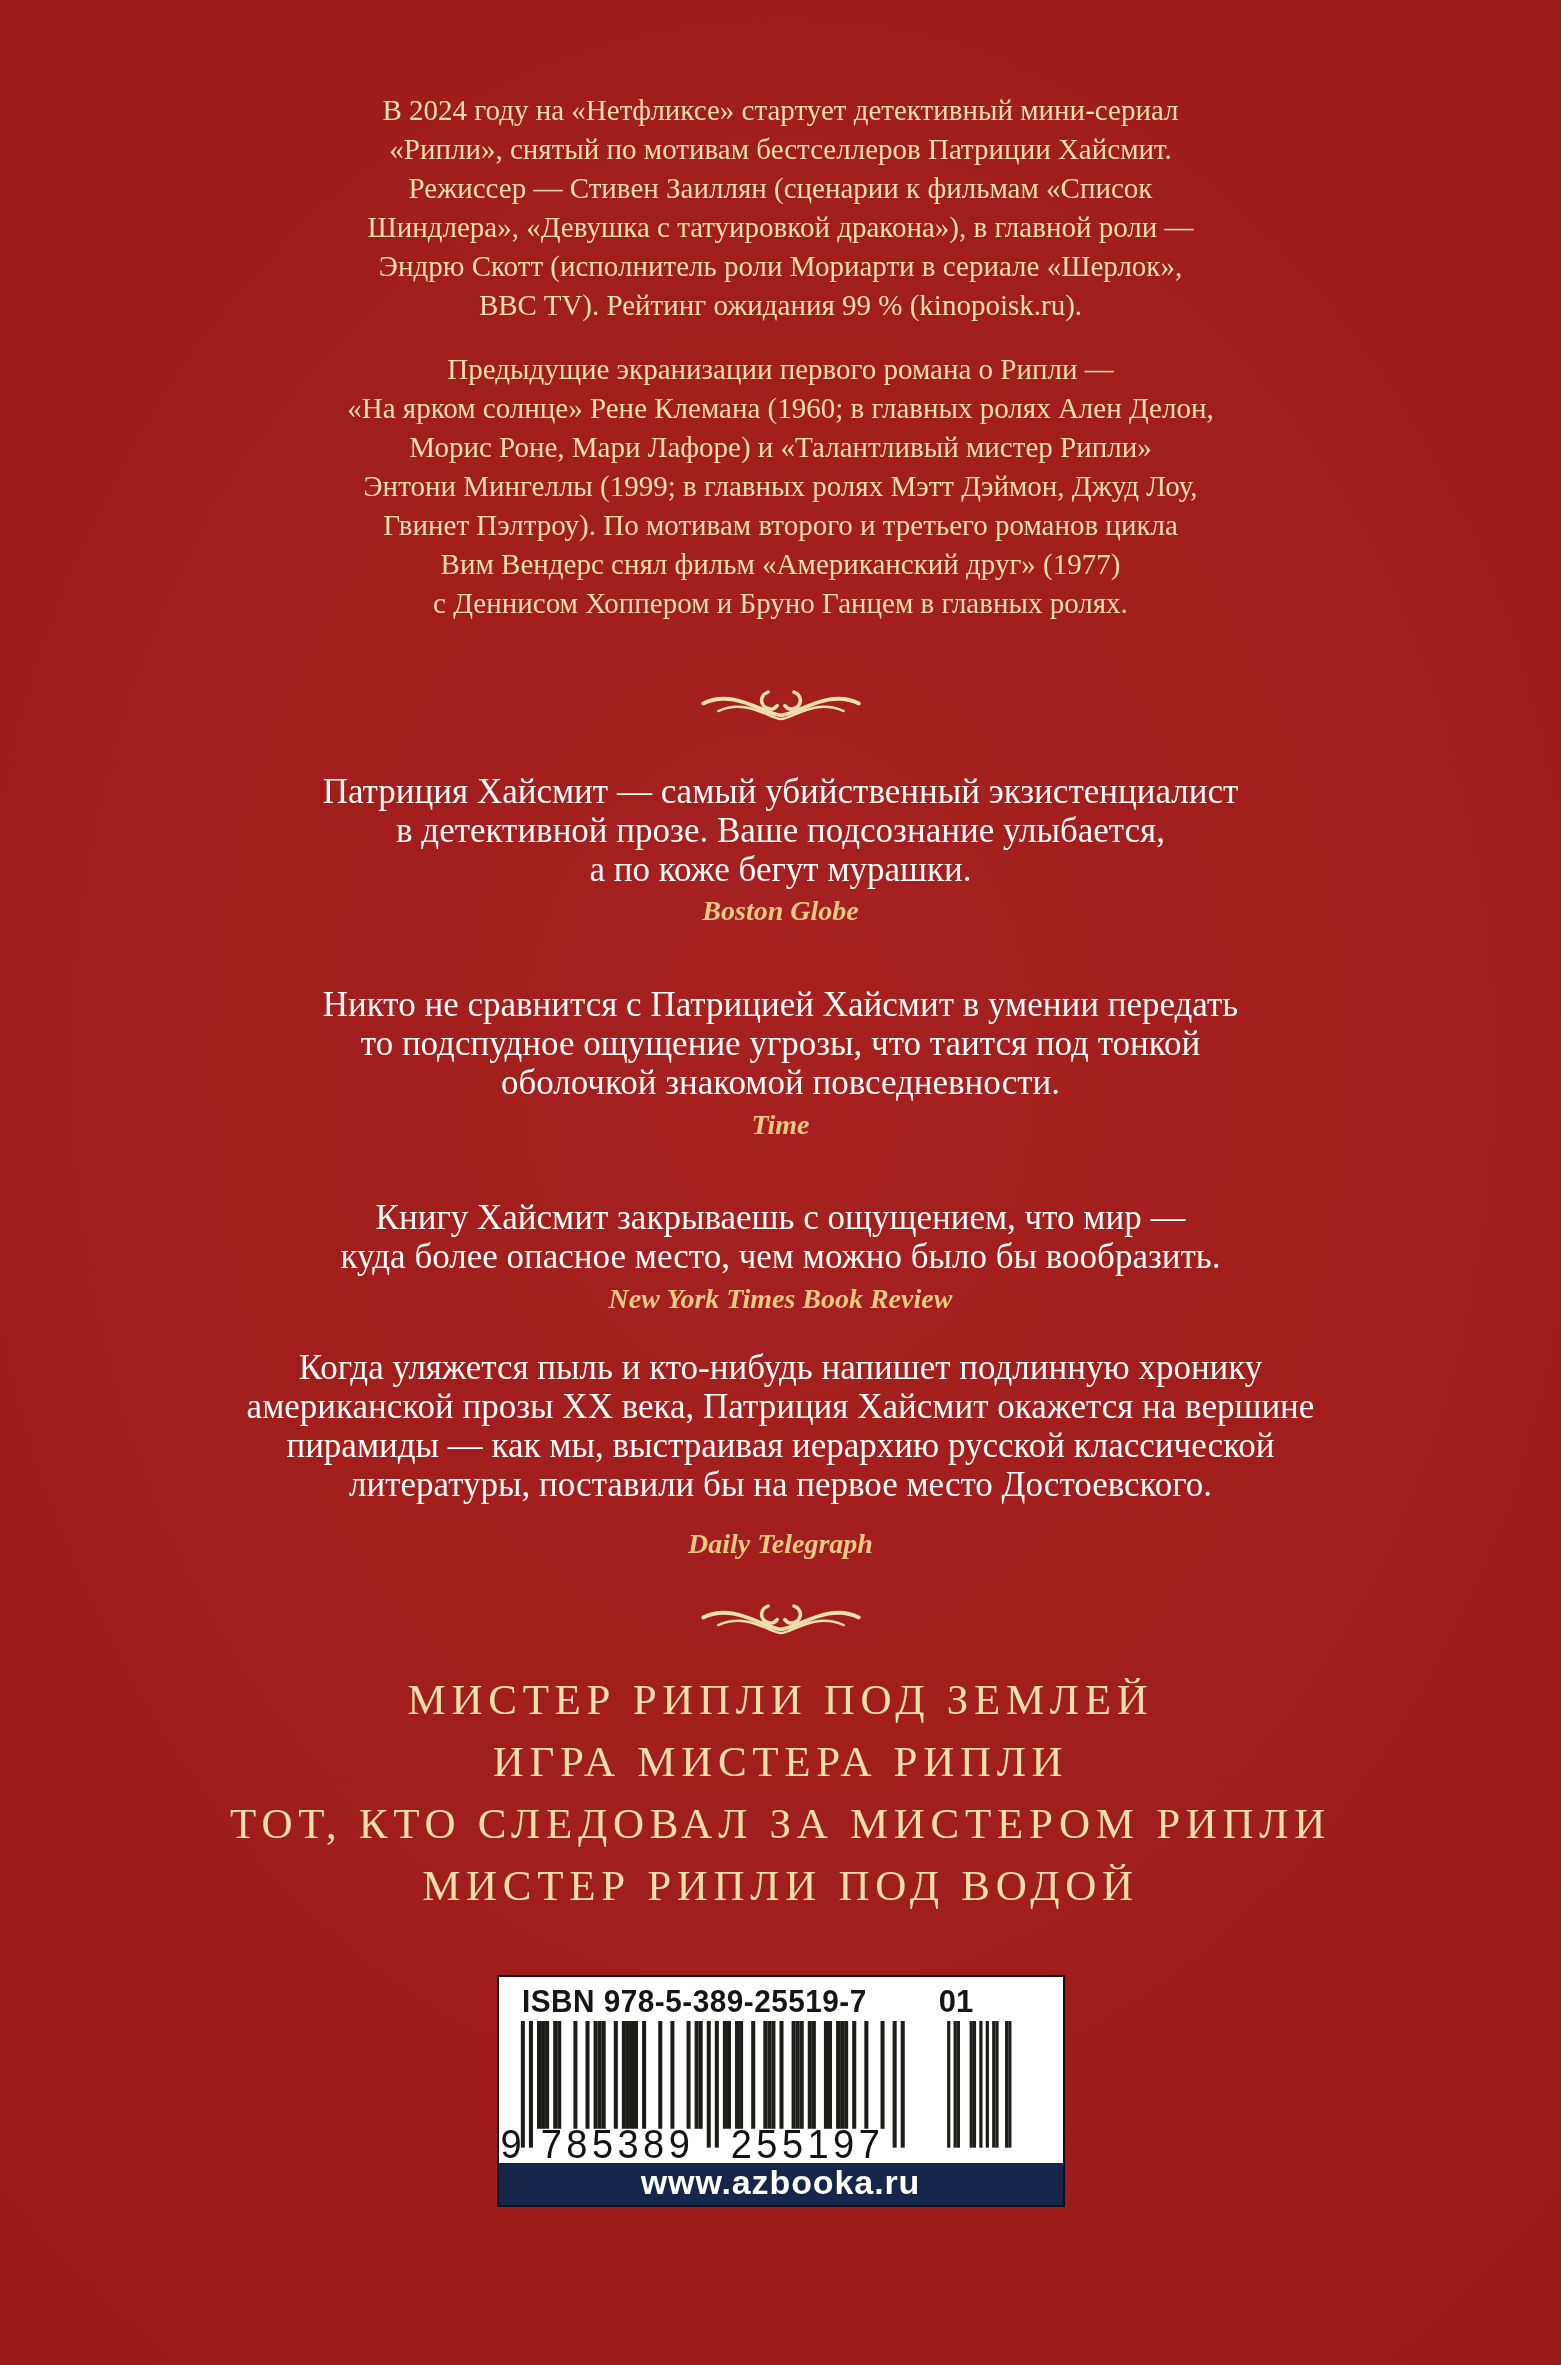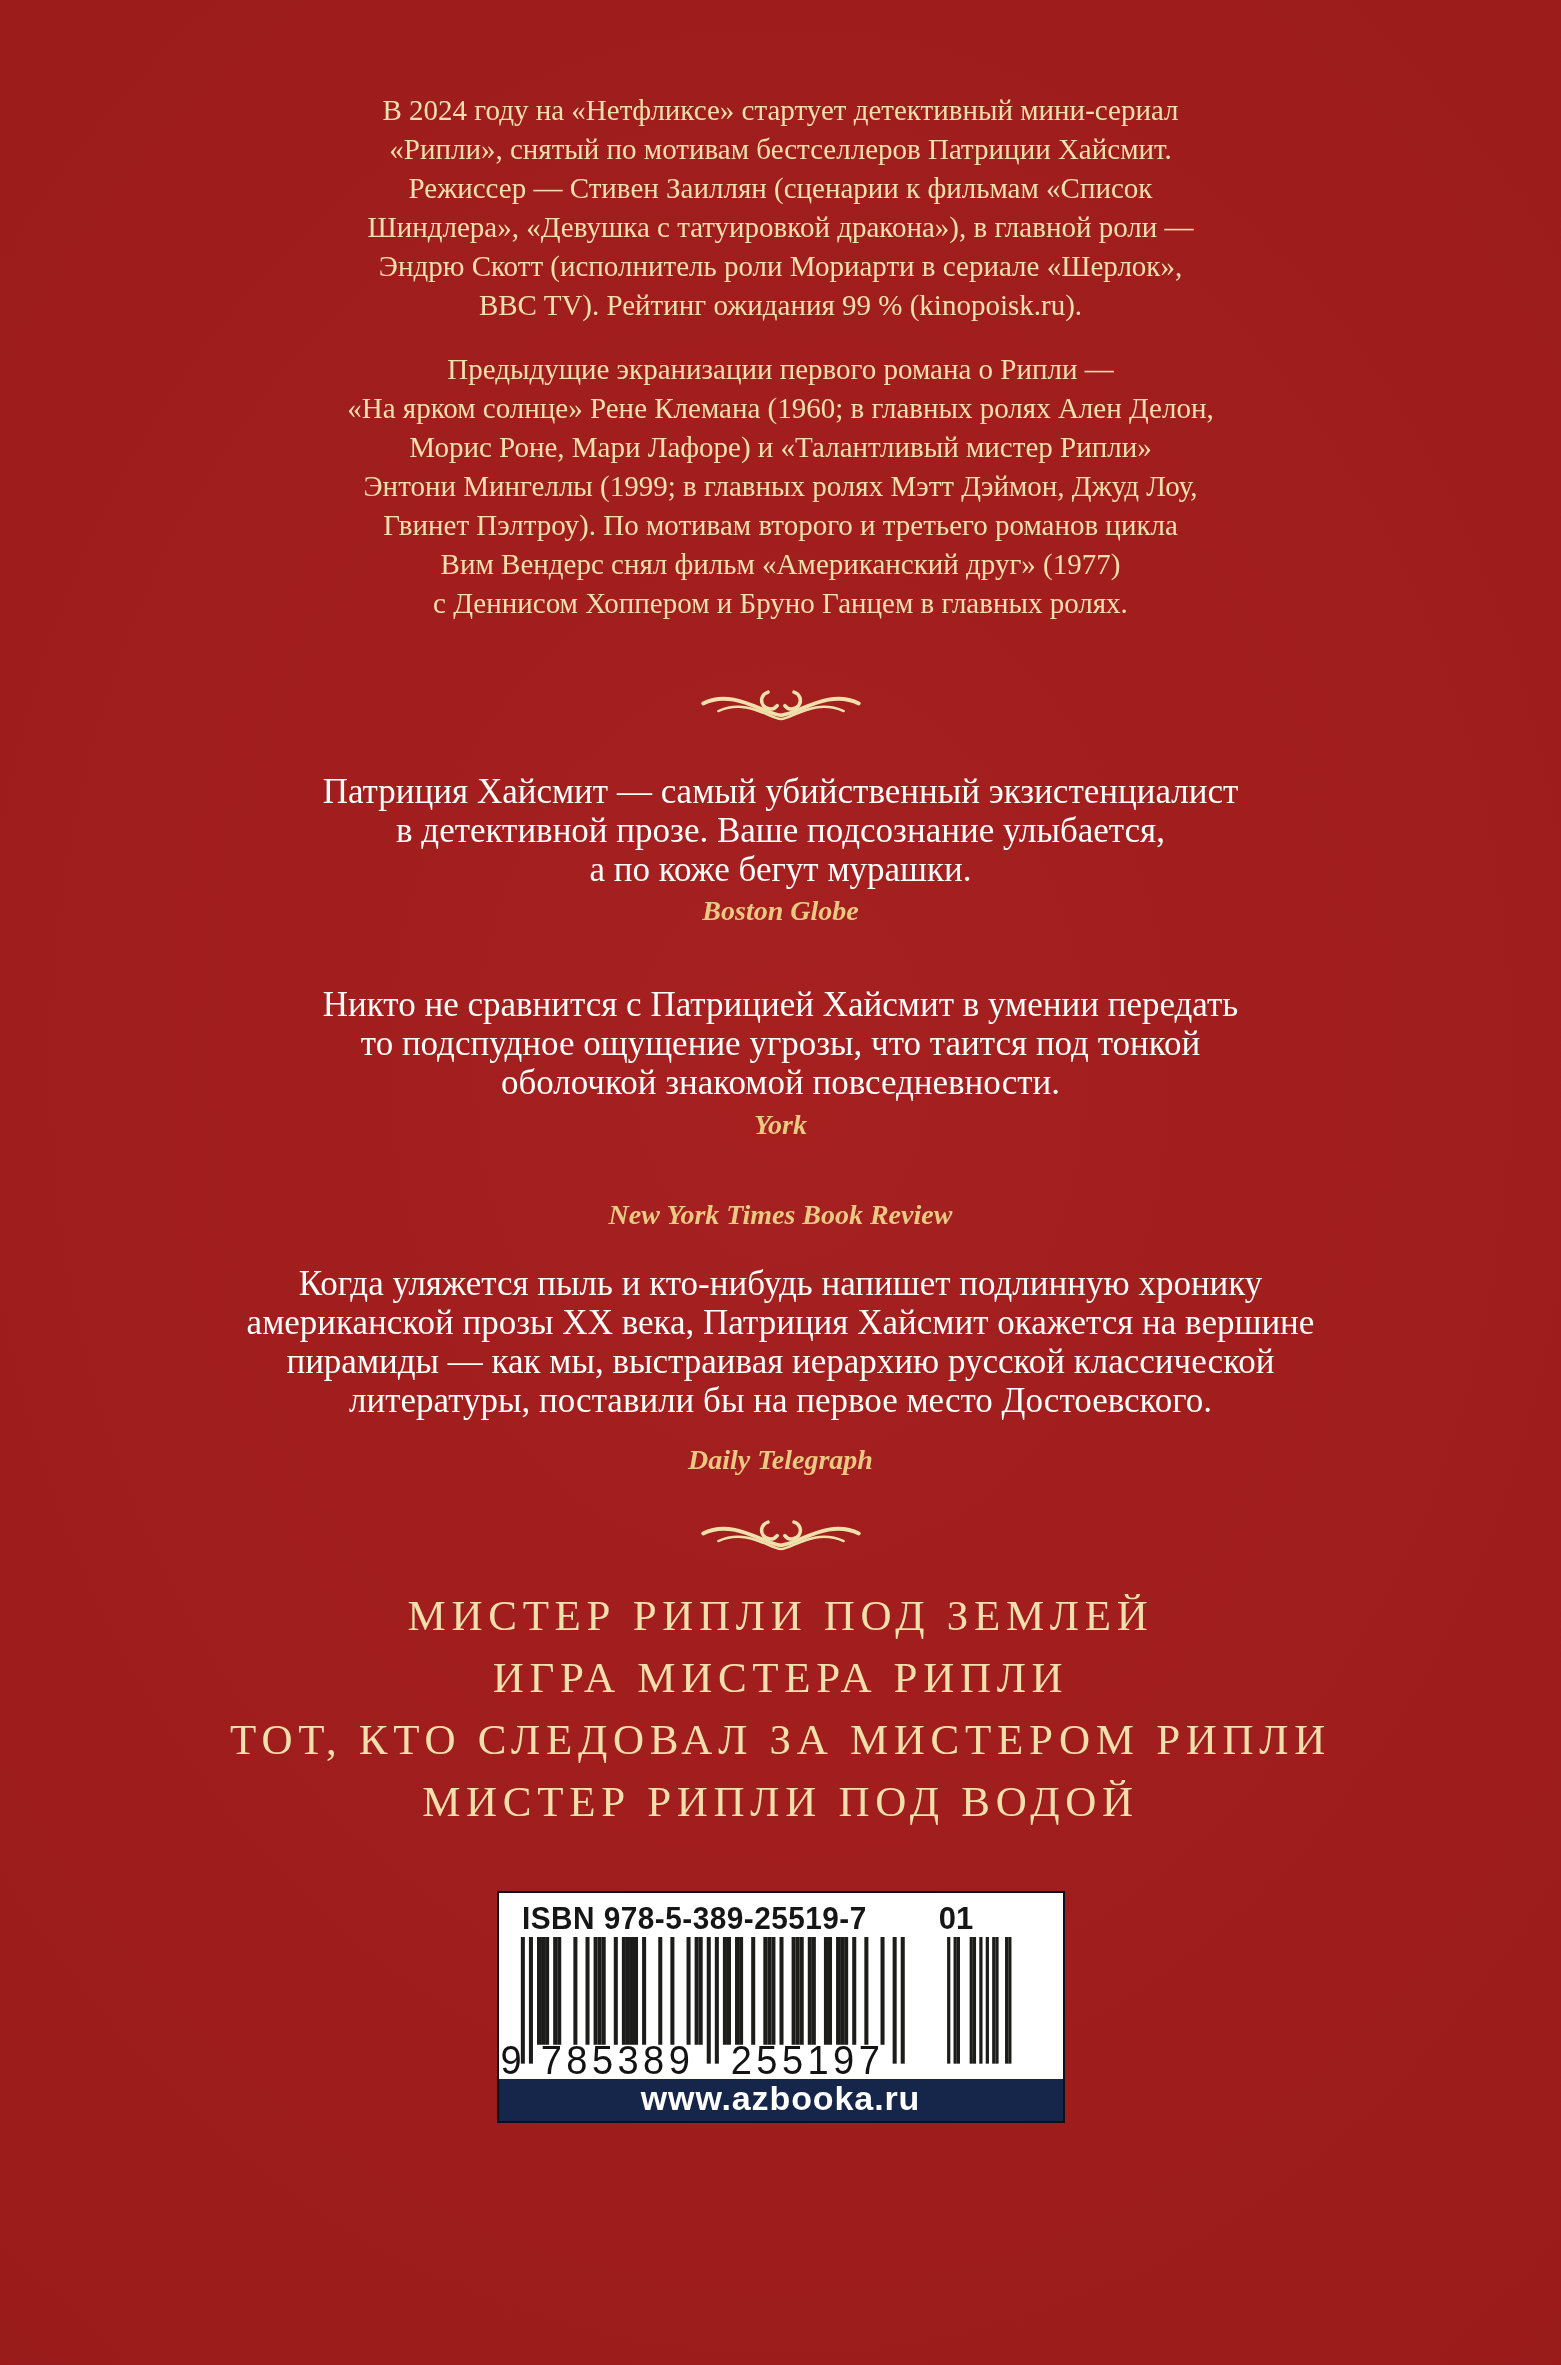--- a/index.html
+++ b/index.html
@@ -117,23 +117,25 @@
     <figure class="quote q1">
       <blockquote class="quote-text">Патриция Хайсмит — самый убийственный экзистенциалист
 в детективной прозе. Ваше подсознание улыбается,
 а по коже бегут мурашки.</blockquote>
       <figcaption class="quote-source">Boston Globe</figcaption>
     </figure>
     <figure class="quote q2">
       <blockquote class="quote-text">Никто не сравнится с Патрицией Хайсмит в умении передать
 то подспудное ощущение угрозы, что таится под тонкой
 оболочкой знакомой повседневности.</blockquote>
-      <figcaption class="quote-source">York</figcaption>
+      <figcaption class="quote-source">Time</figcaption>
     </figure>
     <figure class="quote q3">
+      <blockquote class="quote-text">Книгу Хайсмит закрываешь с ощущением, что мир —
+куда более опасное место, чем можно было бы вообразить.</blockquote>
       <figcaption class="quote-source">New York Times Book Review</figcaption>
     </figure>
     <figure class="quote q4">
       <blockquote class="quote-text">Когда уляжется пыль и кто-нибудь напишет подлинную хронику
 американской прозы XX века, Патриция Хайсмит окажется на вершине
 пирамиды — как мы, выстраивая иерархию русской классической
 литературы, поставили бы на первое место Достоевского.</blockquote>
       <figcaption class="quote-source">Daily Telegraph</figcaption>
     </figure>
   </section>

